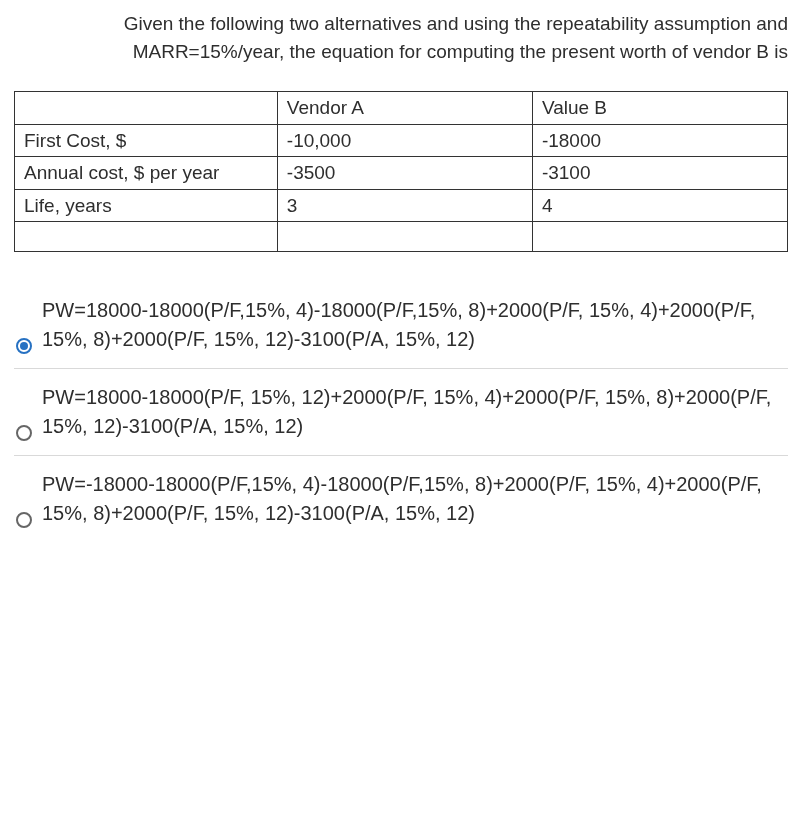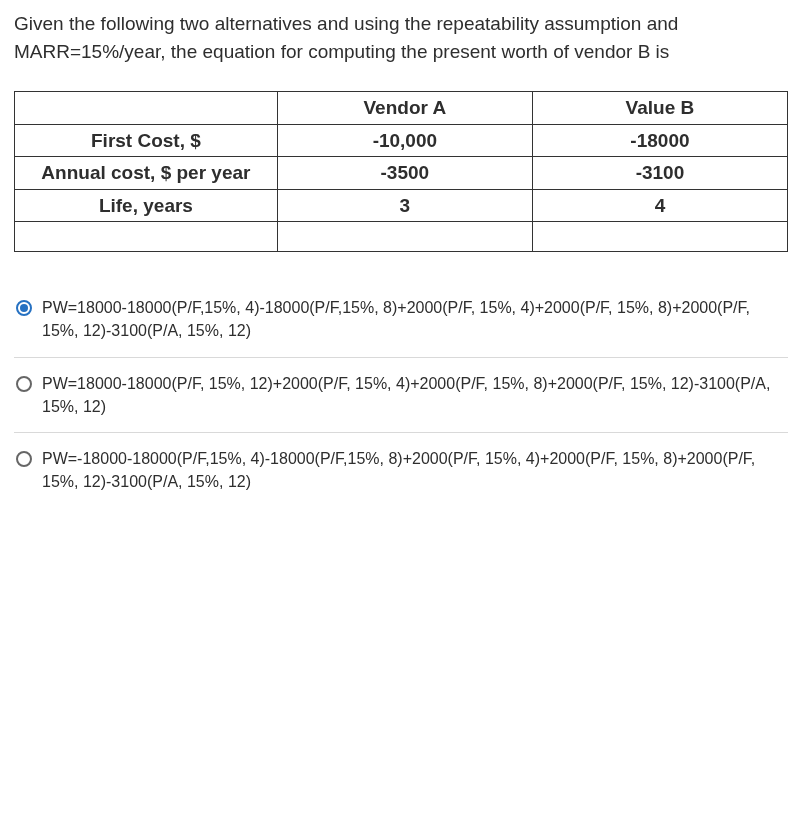--- a/index.html
+++ b/index.html
@@ -6,46 +6,46 @@
   body {
     margin: 0;
     padding: 10px 14px;
     font-family: "Segoe UI", "Helvetica Neue", Arial, sans-serif;
     font-size: 19px;
     color: #2e2e2e;
     line-height: 1.45;
     width: 802px;
     background: #fff;
   }
-  .question-text { margin-bottom: 26px; }
+  .question-text { margin-bottom: 26px; text-align: right; }
   table {
     border-collapse: collapse;
     width: 100%;
     margin-bottom: 10px;
   }
   th, td {
     border: 1px solid #333;
     padding: 2px 9px;
-    text-align: center;
-    font-weight: bold;
+    text-align: left;
+    font-weight: normal;
     font-size: 19px;
     vertical-align: top;
   }
   col.c1 { width: 34%; }
   col.c2 { width: 33%; }
   col.c3 { width: 33%; }
   tr.empty td { height: 30px; }
   .options { margin-top: 30px; }
   .option {
     display: flex;
-    align-items: flex-start;
+    align-items: flex-end;
     gap: 10px;
     padding: 14px 2px;
     border-bottom: 1px solid #d9d9d9;
-    font-size: 16px;
+    font-size: 20px;
   }
   .option:last-child { border-bottom: none; }
   .radio {
     flex: none;
     width: 16px;
     height: 16px;
     border-radius: 50%;
     border: 2px solid #2671c2;
     margin-top: 4px;
     position: relative;

